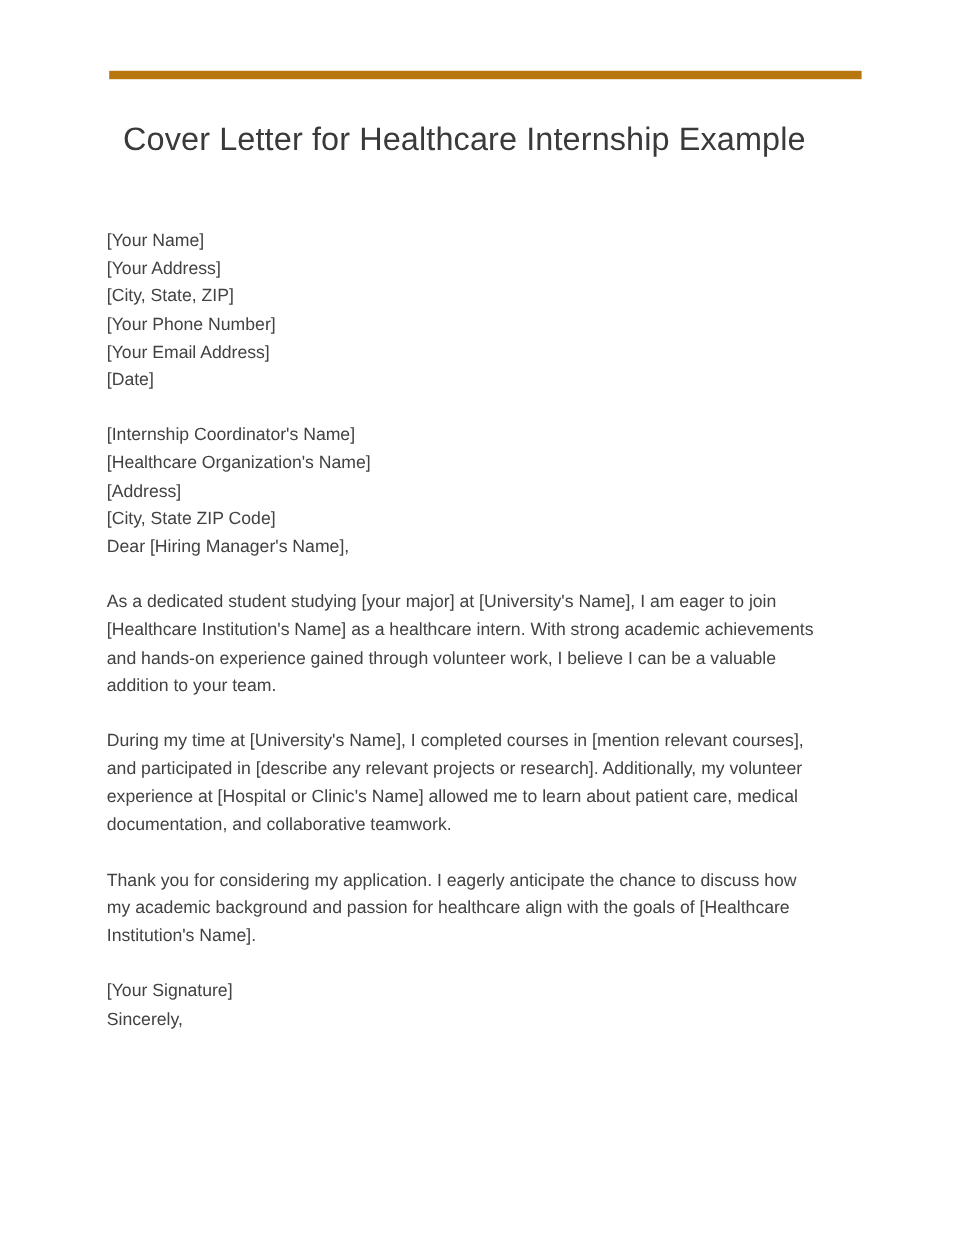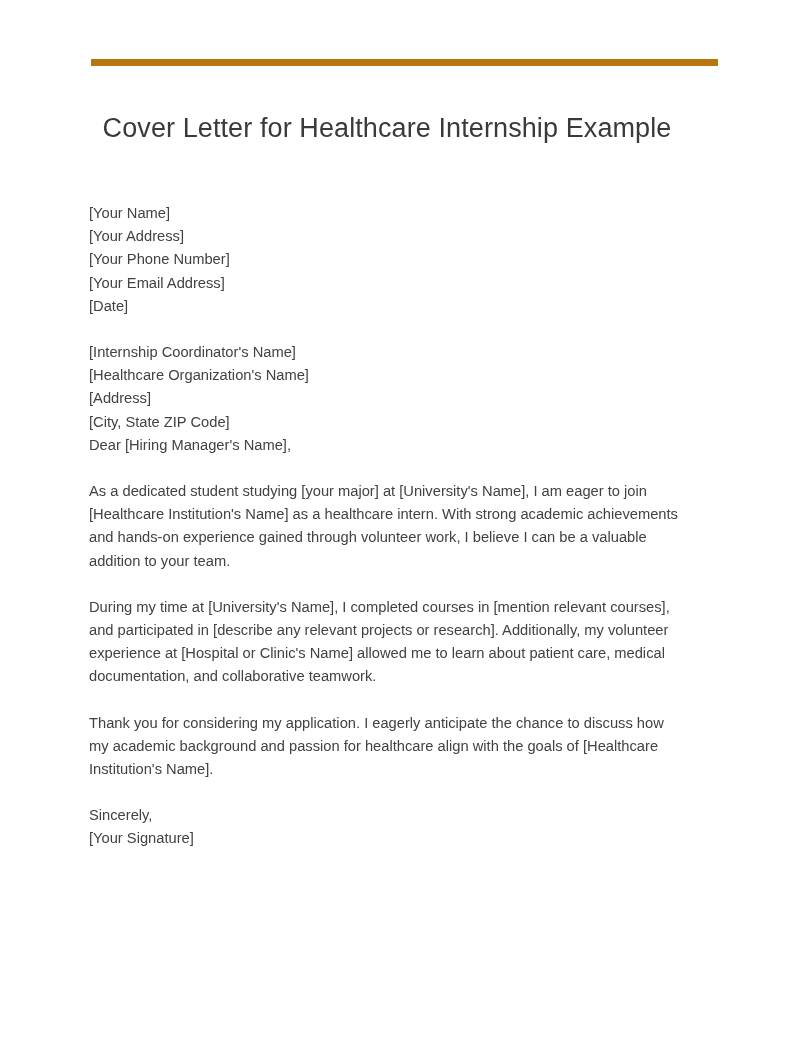--- a/index.html
+++ b/index.html
@@ -30,21 +30,21 @@
     left: 91px;
     top: 59px;
     width: 627px;
     height: 7px;
     background: #b8760e;
   }
 
   .content {
     position: absolute;
     left: 89px;
-    top: 106px;
+    top: 94px;
     width: 596px;
   }
 
   .doc-title {
     margin: 0;
     font-size: 27px;
     font-weight: normal;
     line-height: 44px;
     color: #3a3a3c;
     text-align: center;
@@ -87,37 +87,38 @@
 
   <div class="content">
 
     <h1 class="doc-title">Cover Letter for Healthcare Internship Example</h1>
 
     <div class="letter-body">
 
       <div class="addr-block">
         <span class="line">[Your Name]</span>
         <span class="line">[Your Address]</span>
+        <span class="line">[City, State, ZIP]</span>
         <span class="line">[Your Phone Number]</span>
         <span class="line">[Your Email Address]</span>
         <span class="line">[Date]</span>
       </div>
 
       <div class="addr-block">
         <span class="line">[Internship Coordinator's Name]</span>
         <span class="line">[Healthcare Organization's Name]</span>
         <span class="line">[Address]</span>
         <span class="line">[City, State ZIP Code]</span>
         <span class="line">Dear [Hiring Manager's Name],</span>
       </div>
 
       <p class="para">As a dedicated student studying [your major] at [University's Name], I am eager to join [Healthcare Institution's Name] as a healthcare intern. With strong academic achievements and hands-on experience gained through volunteer work, I believe I can be a valuable addition to your team.</p>
       <p class="para">During my time at [University's Name], I completed courses in [mention relevant courses], and participated in [describe any relevant projects or research]. Additionally, my volunteer experience at [Hospital or Clinic's Name] allowed me to learn about patient care, medical documentation, and collaborative teamwork.</p>
       <p class="para">Thank you for considering my application. I eagerly anticipate the chance to discuss how my academic background and passion for healthcare align with the goals of [Healthcare Institution's Name].</p>
 
       <div class="closing-block">
+        <span class="line">[Your Signature]</span>
         <span class="line">Sincerely,</span>
-        <span class="line">[Your Signature]</span>
       </div>
 
     </div>
   </div>
 </div>
 
 </body></html>

